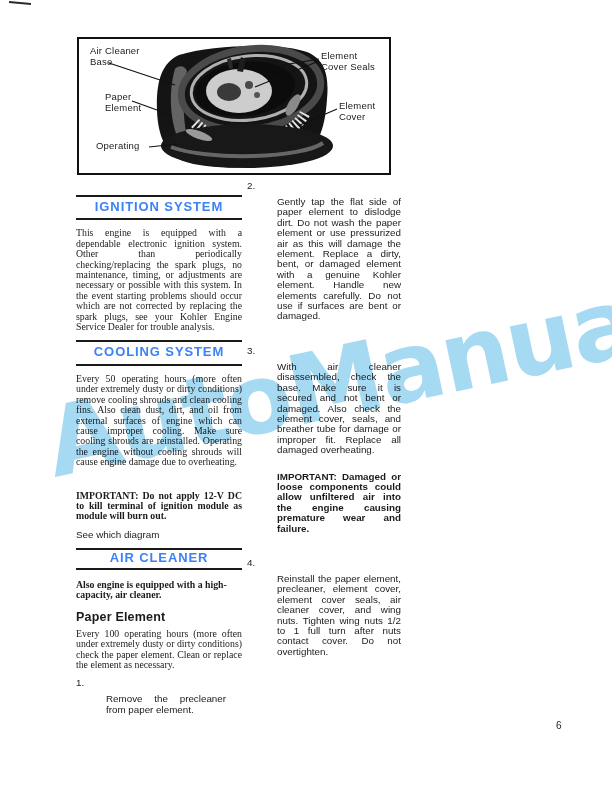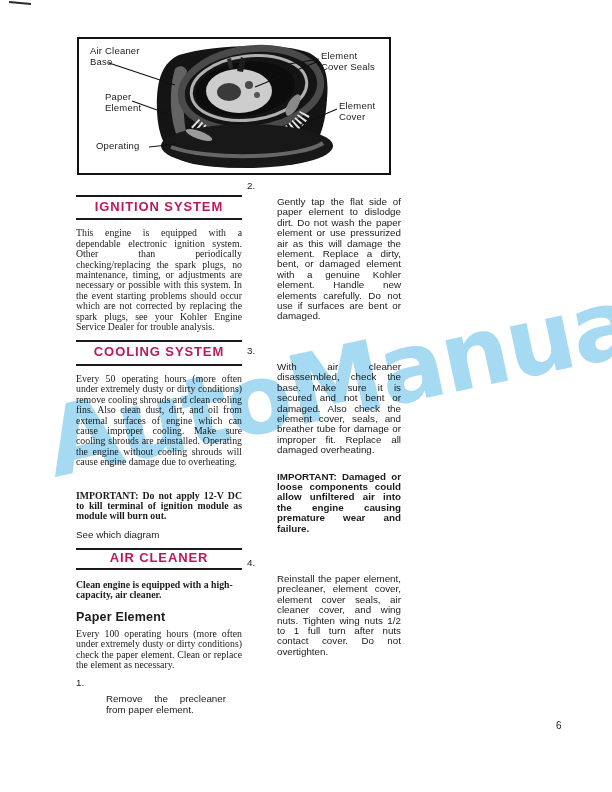--- a/index.html
+++ b/index.html
@@ -14,21 +14,21 @@
   .figure{position:absolute;left:77px;top:37px;width:310px;height:134px;border:2px solid #111;background:#fff;}
   .figure svg{position:absolute;left:0;top:0;}
   .flabel{position:absolute;font-size:9.5px;line-height:11px;letter-spacing:.2px;white-space:pre-line;color:#1b1b1b;}
   
   .col{position:absolute;font-size:9.8px;line-height:10.4px;}
   .col-left{left:76px;top:195px;width:166px;}
   .col-right{left:247px;top:181px;width:170px;}
   .h-block{
     border-top:2px solid #1a1a1a;border-bottom:2px solid #1a1a1a;
     text-align:center;font-weight:bold;font-size:13px;letter-spacing:.9px;
-    padding:5px 0 6px 0;color:#be185d;
+    padding:5px 0 6px 0;color:#3b82f6;
   }
   .body-p{margin:8px 0 0 0;text-align:justify;text-align-last:left;font-family:Liberation Serif, serif;}
   .bold{font-weight:bold;}
   .note{margin:8px 0 8px 0;}
   .sub-h{margin:12px 0 0 0;font-size:12.5px;font-weight:bold;letter-spacing:.2px;}
   .step{display:flex;margin:8px 0 0 0;}
   .step .num{width:14px;flex:0 0 14px;}
   .step .txt{flex:1;text-align:justify;text-align-last:left;}
   .step .txt p{margin:16px;}
   
@@ -94,21 +94,21 @@
   <div class="col col-left">
     <div class="h-block">IGNITION SYSTEM</div>
     <p class="body-p">This engine is equipped with a dependable electronic ignition system. Other than periodically checking/replacing the spark plugs, no maintenance, timing, or adjustments are necessary or possible with this system. In the event starting problems should occur which are not corrected by replacing the spark plugs, see your Kohler Engine Service Dealer for trouble analysis.</p>
 
     <div class="h-block" style="margin-top:8px">COOLING SYSTEM</div>
     <p class="body-p">Every 50 operating hours (more often under extremely dusty or dirty conditions) remove cooling shrouds and clean cooling fins. Also clean dust, dirt, and oil from external surfaces of engine which can cause improper cooling. Make sure cooling shrouds are reinstalled. Operating the engine without cooling shrouds will cause engine damage due to overheating.</p>
     <p class="body-p bold" style="margin-top:23px">IMPORTANT: Do not apply 12-V DC to kill terminal of ignition module as module will burn out.</p>
     <p class="note">See which diagram</p>
 
     <div class="h-block" style="padding:3px 0 4px 0">AIR CLEANER</div>
-    <p class="body-p bold" style="margin-top:10px;text-align:left">Clean engine is equipped with a high-capacity, air cleaner.</p>
+    <p class="body-p bold" style="margin-top:10px;text-align:left">Also engine is equipped with a high-capacity, air cleaner.</p>
     <h3 class="sub-h">Paper Element</h3>
     <p class="body-p" style="margin-top:6px">Every 100 operating hours (more often under extremely dusty or dirty conditions) check the paper element. Clean or replace the element as necessary.</p>
     <div class="step">
       <div class="num">1.</div>
       <div class="txt">
           <p>Remove the precleaner from paper element.</p>
         </div>
     </div>
   </div>
 

